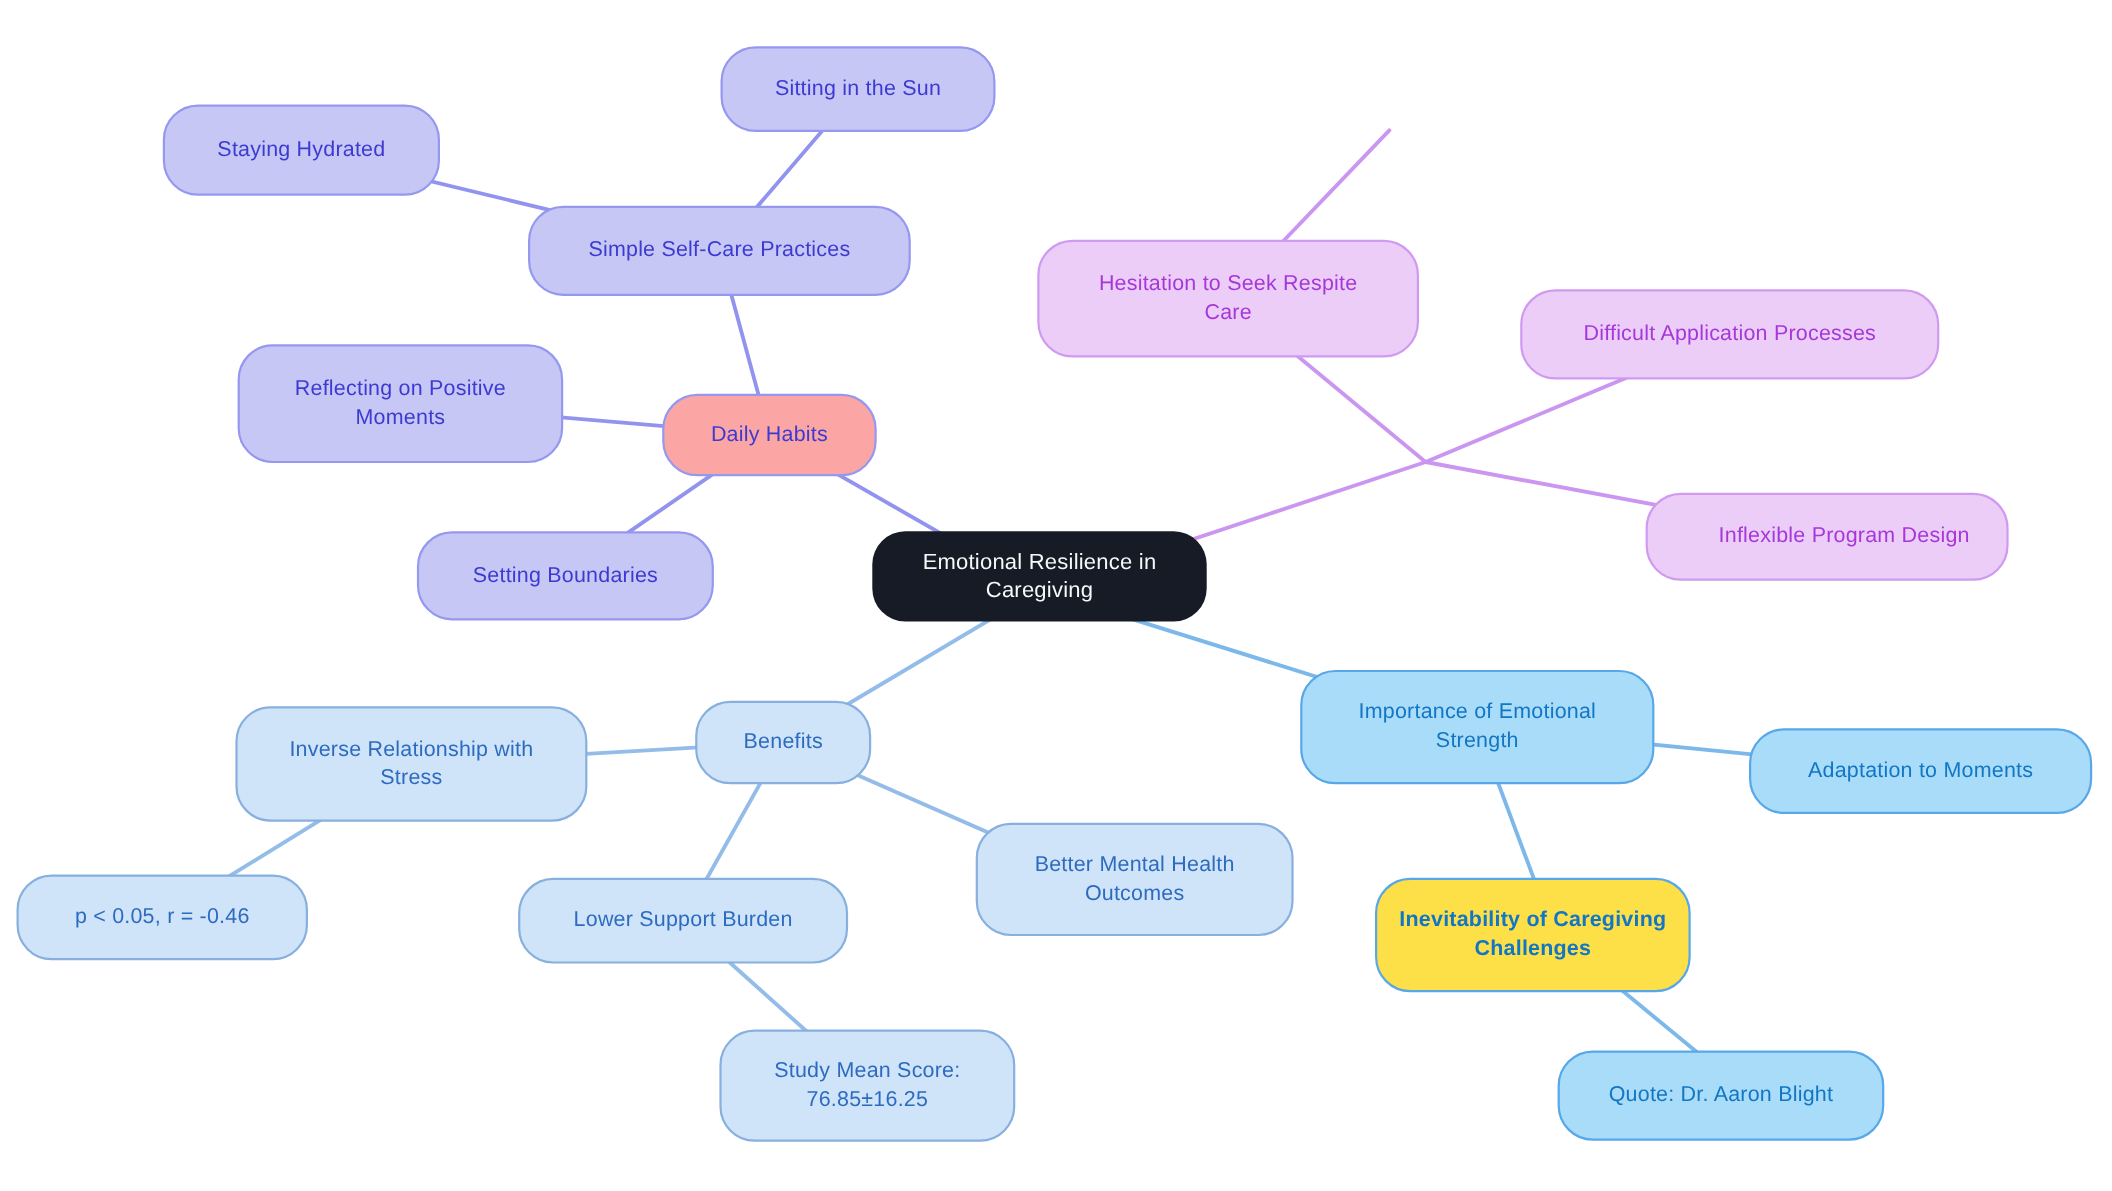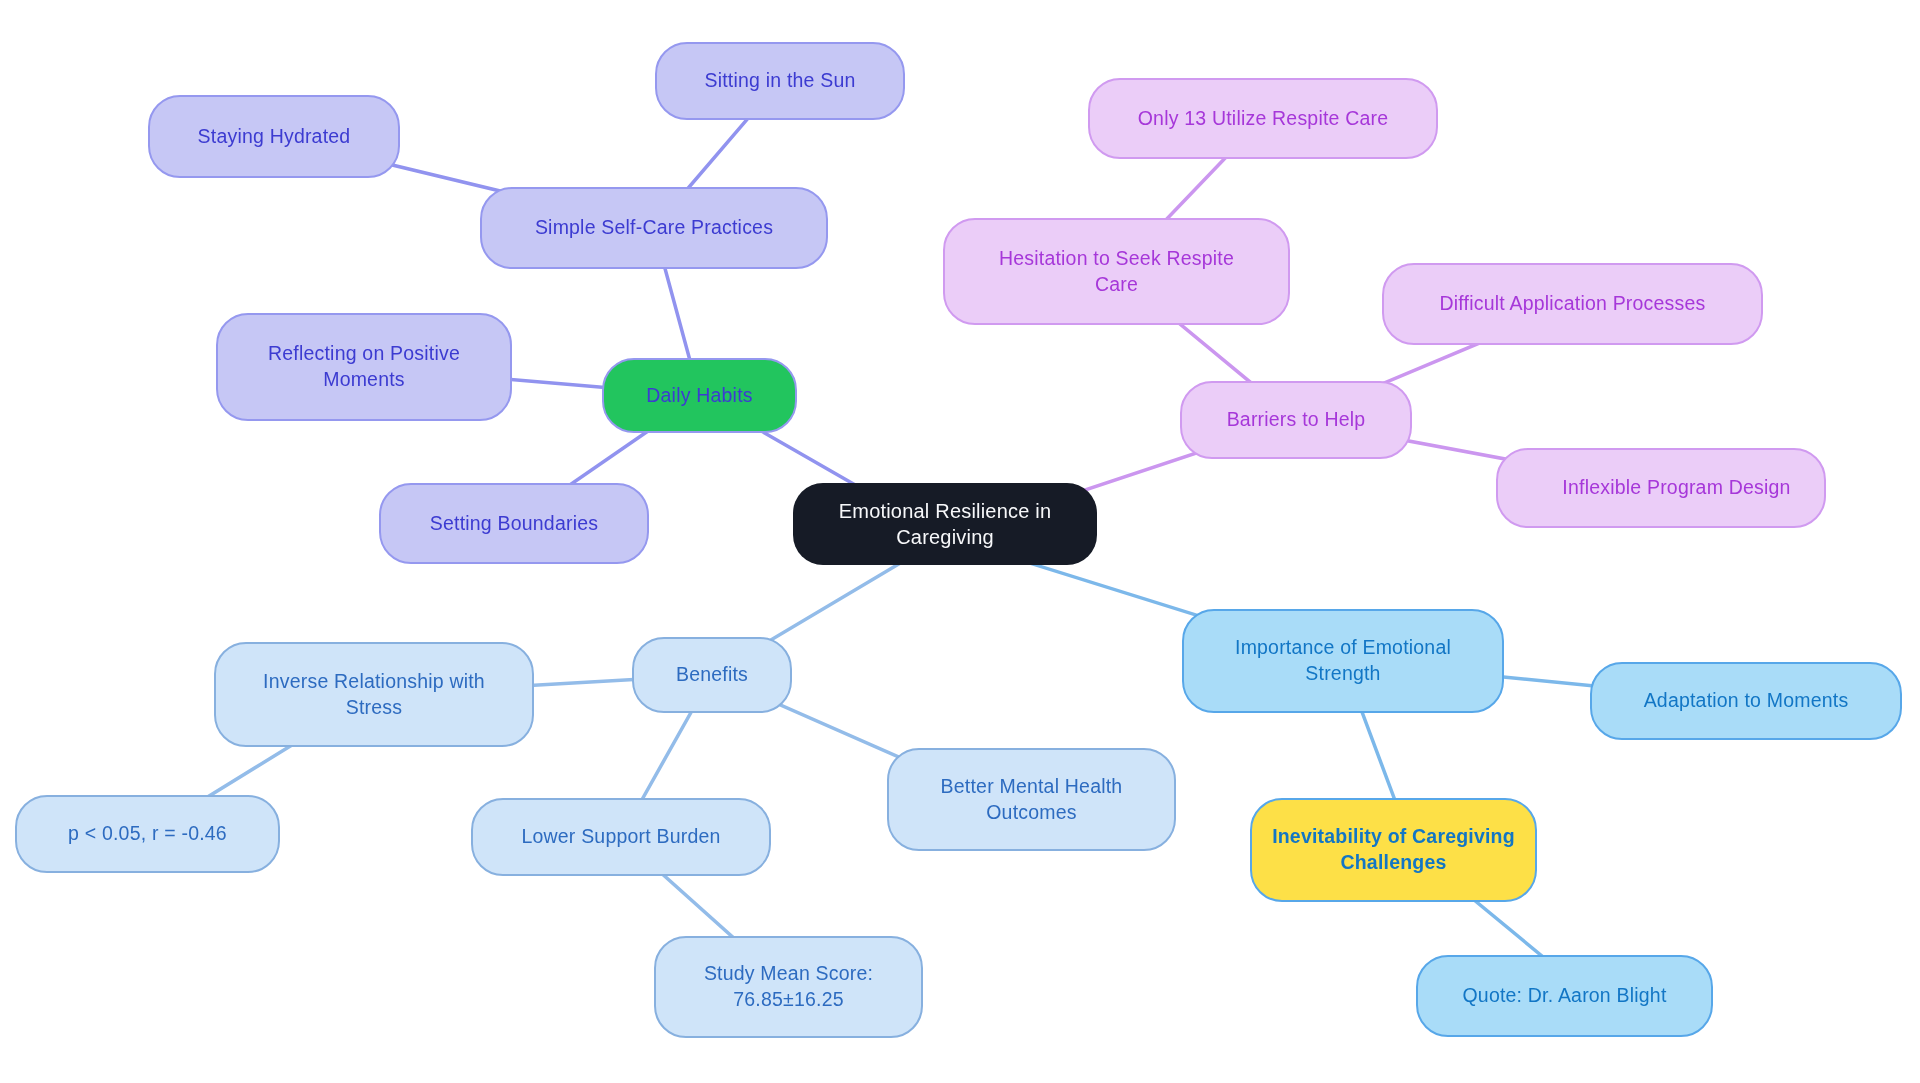--- a/index.html
+++ b/index.html
@@ -71,31 +71,29 @@
       <line x1="945" y1="536.5" x2="712" y2="675" stroke="#93bce9" stroke-width="3.5" stroke-linecap="round"></line>
       <line x1="712" y1="675" x2="374" y2="694.5" stroke="#93bce9" stroke-width="3.5" stroke-linecap="round"></line>
       <line x1="712" y1="675" x2="621" y2="837" stroke="#93bce9" stroke-width="3.5" stroke-linecap="round"></line>
       <line x1="712" y1="675" x2="995.5" y2="799.5" stroke="#93bce9" stroke-width="3.5" stroke-linecap="round"></line>
       <line x1="374" y1="694.5" x2="147.5" y2="834" stroke="#93bce9" stroke-width="3.5" stroke-linecap="round"></line>
       <line x1="621" y1="837" x2="788.5" y2="987" stroke="#93bce9" stroke-width="3.5" stroke-linecap="round"></line>
     </svg>
 
 <div class="node central" style="left: 793px; top: 483px; width: 304px; height: 82px; background: rgb(22, 27, 38); border-color: rgb(22, 27, 38); color: rgb(247, 248, 250);">Emotional Resilience in
 Caregiving</div>
-    <div class="node" style="left: 602px; top: 358px; width: 195px; height: 75px; background: #22c55e; border-color: rgb(149, 152, 239); color: rgb(60, 59, 209);">Daily Habits</div>
+    <div class="node" style="left: 602px; top: 358px; width: 195px; height: 75px; background: #fca5a5; border-color: rgb(149, 152, 239); color: rgb(60, 59, 209);">Daily Habits</div>
     <div class="node" style="left: 480px; top: 187px; width: 348px; height: 82px; background: rgb(198, 199, 245); border-color: rgb(149, 152, 239); color: rgb(60, 59, 209);">Simple Self-Care Practices</div>
     <div class="node" style="left: 655px; top: 42px; width: 250px; height: 78px; background: rgb(198, 199, 245); border-color: rgb(149, 152, 239); color: rgb(60, 59, 209);">Sitting in the Sun</div>
     <div class="node" style="left: 148px; top: 95px; width: 252px; height: 83px; background: rgb(198, 199, 245); border-color: rgb(149, 152, 239); color: rgb(60, 59, 209);">Staying Hydrated</div>
     <div class="node" style="left: 216px; top: 313px; width: 296px; height: 108px; background: rgb(198, 199, 245); border-color: rgb(149, 152, 239); color: rgb(60, 59, 209);">Reflecting on Positive
 Moments</div>
     <div class="node" style="left: 379px; top: 483px; width: 270px; height: 81px; background: rgb(198, 199, 245); border-color: rgb(149, 152, 239); color: rgb(60, 59, 209);">Setting Boundaries</div>
-    <div class="node" style="left: 1180px; top: 381px; width: 232px; height: 78px; background: rgb(235, 205, 248); border-color: rgb(208, 154, 240); color: rgb(166, 55, 217);">Barriers to Help</div>
     <div class="node" style="left: 943px; top: 218px; width: 347px; height: 107px; background: rgb(235, 205, 248); border-color: rgb(208, 154, 240); color: rgb(166, 55, 217);">Hesitation to Seek Respite
 Care</div>
-    <div class="node" style="left: 1088px; top: 78px; width: 350px; height: 81px; background: rgb(235, 205, 248); border-color: rgb(208, 154, 240); color: rgb(166, 55, 217);">Only 13 Utilize Respite Care</div>
     <div class="node" style="left: 1382px; top: 263px; width: 381px; height: 82px; background: rgb(235, 205, 248); border-color: rgb(208, 154, 240); color: rgb(166, 55, 217);">Difficult Application Processes</div>
     <div class="node" style="left: 1496px; top: 448px; width: 330px; height: 80px; background: rgb(235, 205, 248); border-color: rgb(208, 154, 240); color: rgb(166, 55, 217); padding-left: 31px;">Inflexible Program Design</div>
     <div class="node" style="left: 1182px; top: 609px; width: 322px; height: 104px; background: rgb(169, 220, 248); border-color: rgb(87, 167, 233); color: rgb(18, 118, 197);">Importance of Emotional
 Strength</div>
     <div class="node" style="left: 1590px; top: 662px; width: 312px; height: 78px; background: rgb(169, 220, 248); border-color: rgb(87, 167, 233); color: rgb(18, 118, 197);">Adaptation to Moments</div>
     <div class="node" style="left: 1250px; top: 798px; width: 287px; height: 104px; background: #fde047; border-color: rgb(87, 167, 233); color: rgb(18, 118, 197); font-weight: bold;">Inevitability of Caregiving
 Challenges</div>
     <div class="node" style="left: 1416px; top: 955px; width: 297px; height: 82px; background: rgb(169, 220, 248); border-color: rgb(87, 167, 233); color: rgb(18, 118, 197);">Quote: Dr. Aaron Blight</div>
     <div class="node" style="left: 632px; top: 637px; width: 160px; height: 76px; background: rgb(207, 228, 249); border-color: rgb(135, 176, 223); color: rgb(45, 107, 192);">Benefits</div>
     <div class="node" style="left: 214px; top: 642px; width: 320px; height: 105px; background: rgb(207, 228, 249); border-color: rgb(135, 176, 223); color: rgb(45, 107, 192);">Inverse Relationship with

